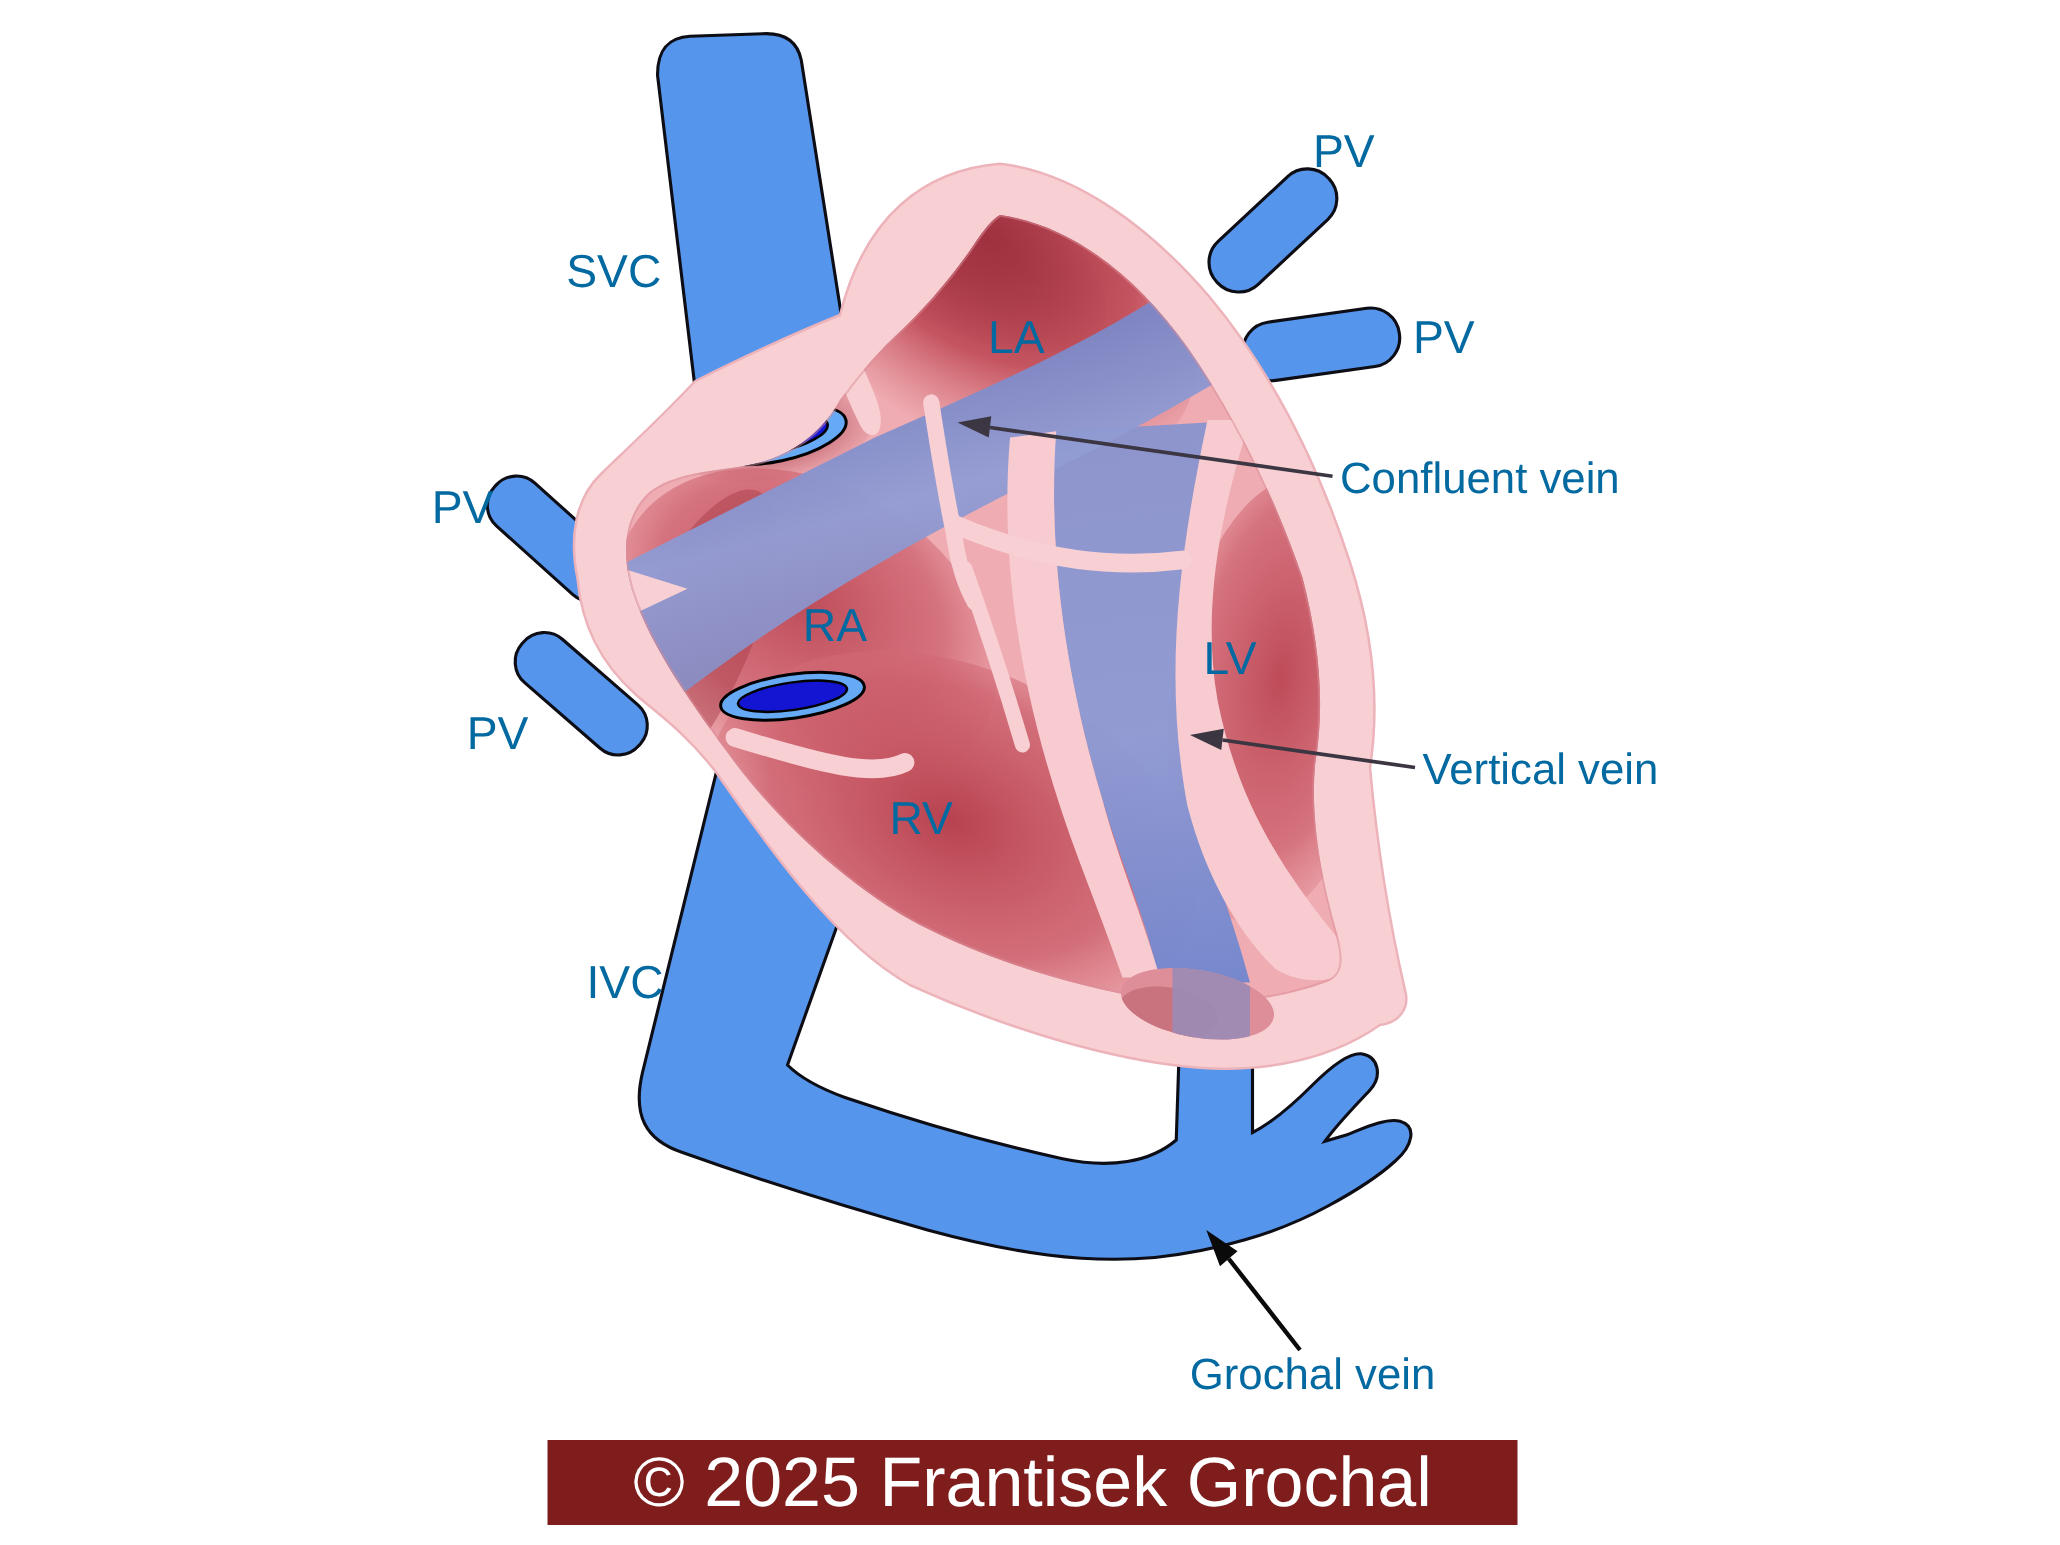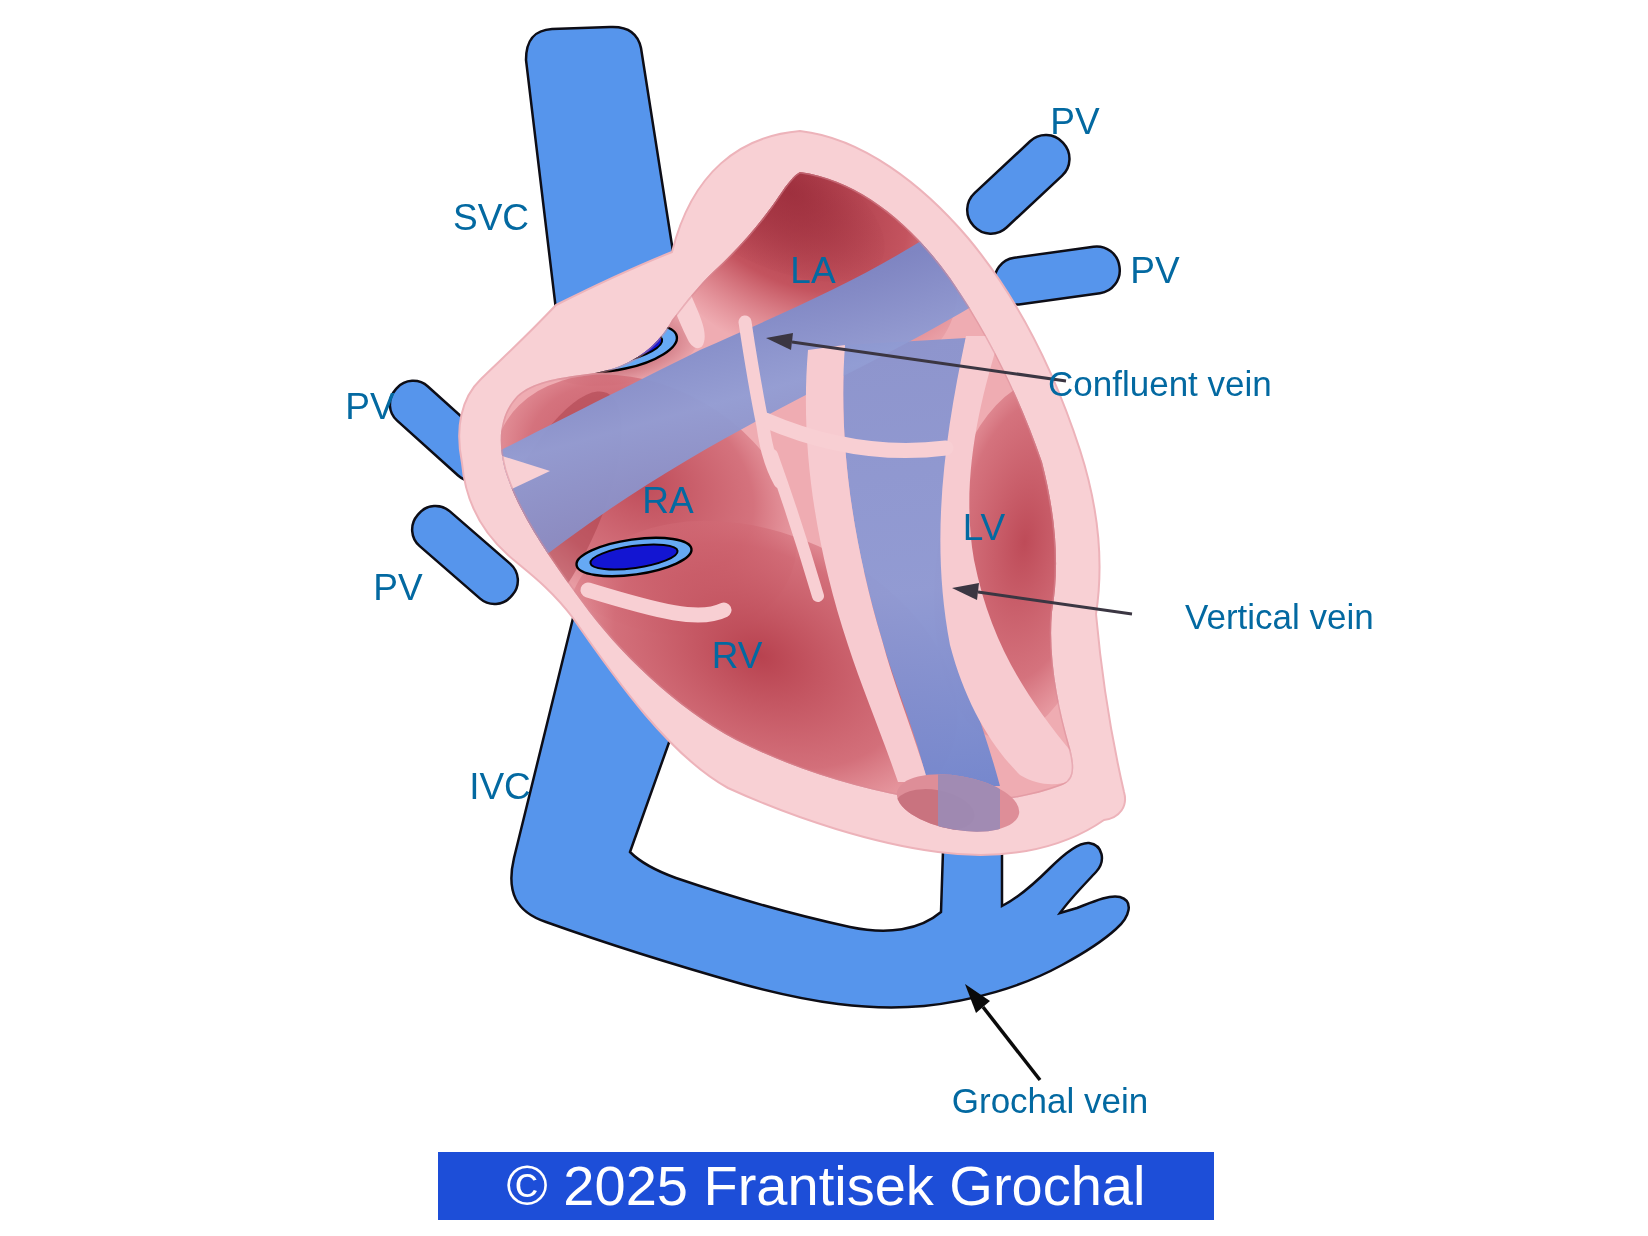--- a/index.html
+++ b/index.html
@@ -4,21 +4,21 @@
 <style>
   html,body{margin:0;padding:0;background:#fff;}
   #stage{position:relative;width:1648px;height:1236px;background:#ffffff;overflow:hidden;
          font-family:"Liberation Sans", sans-serif;}
   #art{position:absolute;left:0;top:0;width:1648px;height:1236px;}
   .lbl{position:absolute;color:#0369a1;font-size:37px;line-height:1;white-space:nowrap;
        transform:translate(-50%,-50%);}
   .lbl.left-anchor{transform:translate(0,-50%);}
   .ann{font-size:35px;}
   #copyright-bar{position:absolute;left:438px;top:1152px;width:776px;height:68px;
-      background:#1d4ed8;display:flex;align-items:center;justify-content:center;}
+      background:#7f1d1d;display:flex;align-items:center;justify-content:center;}
   #copyright-text{color:#ffffff;font-size:56px;line-height:1;white-space:nowrap;}
 </style>
 </head>
 <body>
 
 <div id="stage">
 
 <svg id="art" viewBox="0 0 1648 1236">
   <defs>
     <radialGradient id="gLA" cx="42%" cy="35%" r="65%">
@@ -216,20 +216,20 @@
   <div class="lbl" style="left:491px;top:217px;text-align:right;">SVC</div>
   <div class="lbl" style="left:1075px;top:121px;">PV</div>
   <div class="lbl" style="left:1155px;top:270px;">PV</div>
   <div class="lbl" style="left:801px;top:270px;margin-left:12px;">LA</div>
   <div class="lbl" style="left:370px;top:406px;">PV</div>
   <div class="lbl" style="left:668px;top:500px;">RA</div>
   <div class="lbl" style="left:984px;top:527px;">LV</div>
   <div class="lbl" style="left:398px;top:587px;">PV</div>
   <div class="lbl" style="left:737px;top:655px;">RV</div>
   <div class="lbl" style="left:500px;top:786px;">IVC</div>
-  <div class="lbl ann left-anchor" style="left:1048px;top:383px;">Confluent vein</div>
-  <div class="lbl ann left-anchor" style="left:1185px;top:616px;text-align:right;">Vertical vein</div>
+  <div class="lbl ann left-anchor" style="left:1072px;top:383px;">Confluent vein</div>
+  <div class="lbl ann left-anchor" style="left:1138px;top:616px;text-align:right;">Vertical vein</div>
   <div class="lbl ann" style="left:1050px;top:1100px;">Grochal vein</div>
 
   <div id="copyright-bar">
     <span id="copyright-text">© 2025 Frantisek Grochal</span>
   </div>
 </div>
 
 </body></html>

